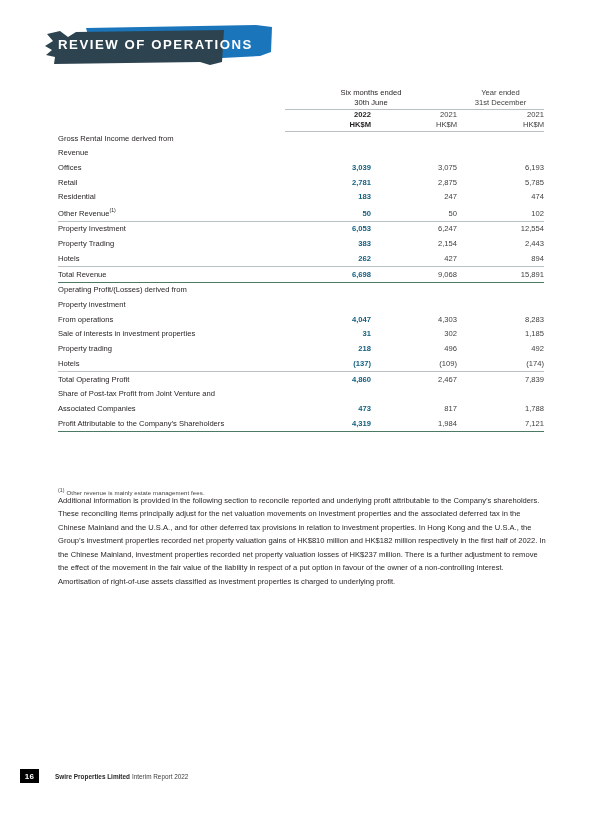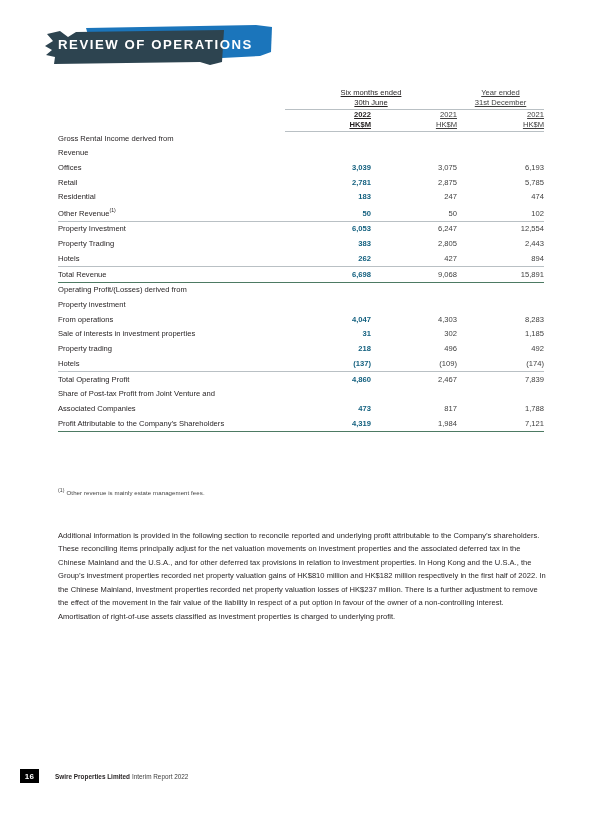--- a/index.html
+++ b/index.html
@@ -68,21 +68,21 @@
     font-weight: bold;
     color: #231f20;
     text-align: center;
     line-height: 1.38;
     padding-bottom: 3px;
   }
   .hdr-group.light {
     font-weight: normal;
     color: #3e3e3e;
   }
-  .rule-thin { border-bottom: 0.9px solid #b9c0c4; text-decoration: underline; }
+  .rule-thin { border-bottom: 0.9px solid #b9c0c4; }
 
   .hdr-unit {
     font-size: 7.6px;
     text-align: right;
     line-height: 1.38;
     padding: 4px 2px 4px 0;
     color: #3e3e3e;
   }
   .hdr-unit.bold { font-weight: bold; color: #231f20; }
 
@@ -109,21 +109,21 @@
     width: 486px;
     font-size: 6.1px;
     color: #3e3e3e;
     letter-spacing: 0.07px;
   }
   #footnote .mark { font-size: 5.2px; vertical-align: super; margin-right: 2px; }
 
   #body-copy {
     position: absolute;
     left: 58px;
-    top: 529px;
+    top: 494px;
     width: 488px;
     font-size: 7.55px;
     line-height: 1.78;
     color: #231f20;
     text-align: left;
     letter-spacing: 0.02px;
   }
   #body-copy p { margin: 0; }
 
   
@@ -243,21 +243,21 @@
           </tr>
           <tr class="row topline">
             <td class="lbl lvl0">Property Investment</td>
             <td class="num cur">6,053</td>
             <td class="num">6,247</td>
             <td class="num">12,554</td>
           </tr>
           <tr class="row">
             <td class="lbl lvl0">Property Trading</td>
             <td class="num cur">383</td>
-            <td class="num">2,805</td>
+            <td class="num">2,154</td>
             <td class="num">2,443</td>
           </tr>
           <tr class="row">
             <td class="lbl lvl0">Hotels</td>
             <td class="num cur">262</td>
             <td class="num">427</td>
             <td class="num">894</td>
           </tr>
           <tr class="row topline botline-green">
             <td class="lbl lvl0">Total Revenue</td>

